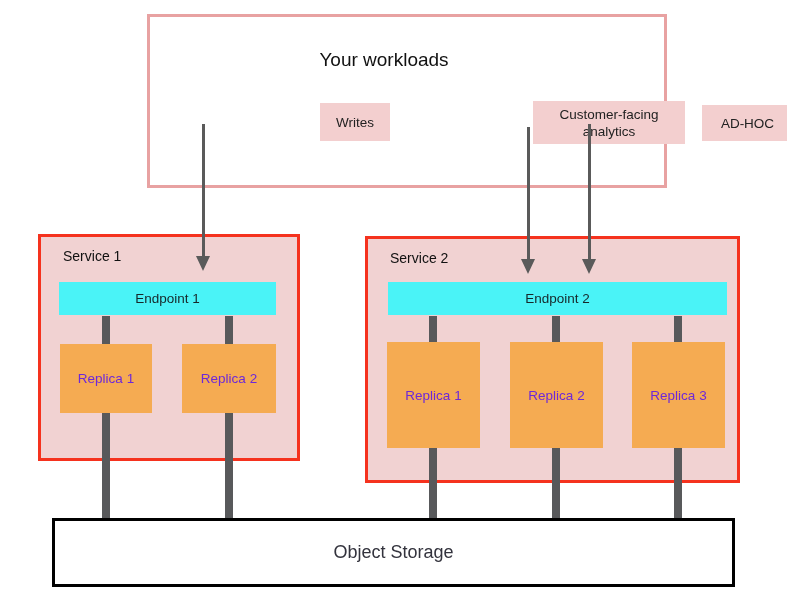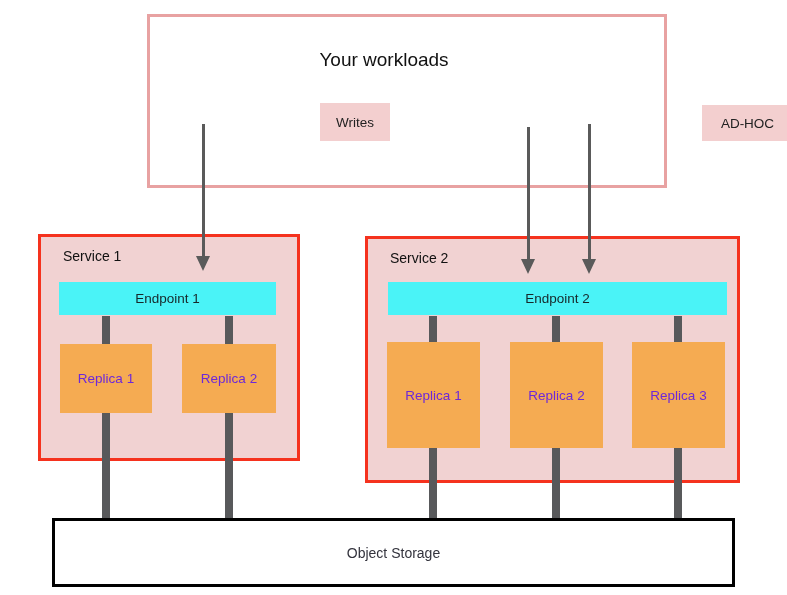--- a/index.html
+++ b/index.html
@@ -74,31 +74,34 @@
   .c3 { left:429px; }
   .c4 { left:552px; }
   .c5 { left:674px; }
 
   
   .storage-box {
     position:absolute; left:52px; top:518px; width:683px; height:69px;
     border:3px solid #000000; background:#ffffff; box-sizing:border-box;
     display:flex; align-items:center; justify-content:center; z-index:3;
   }
-  .storage-label { font-size:14px; color:#33333d; }
+  .storage-label { font-size:18px; color:#33333d; }
 </style>
 </head>
 <body>
 
 <div class="canvas">
 
   <div class="workloads-box">
     <div class="workloads-title">Your workloads</div>
     <div class="wl-item wl-writes">
       <span>Writes</span>
+    </div>
+    <div class="wl-item wl-cfa">
+      <span>Customer-facing analytics</span>
     </div>
     <div class="wl-item wl-adhoc">
       <span>AD-HOC</span>
     </div>
   </div>
 
   <div class="service service-1">
     <div class="service-title">Service 1</div>
     <div class="endpoint ep1">
       <span>Endpoint 1</span>

